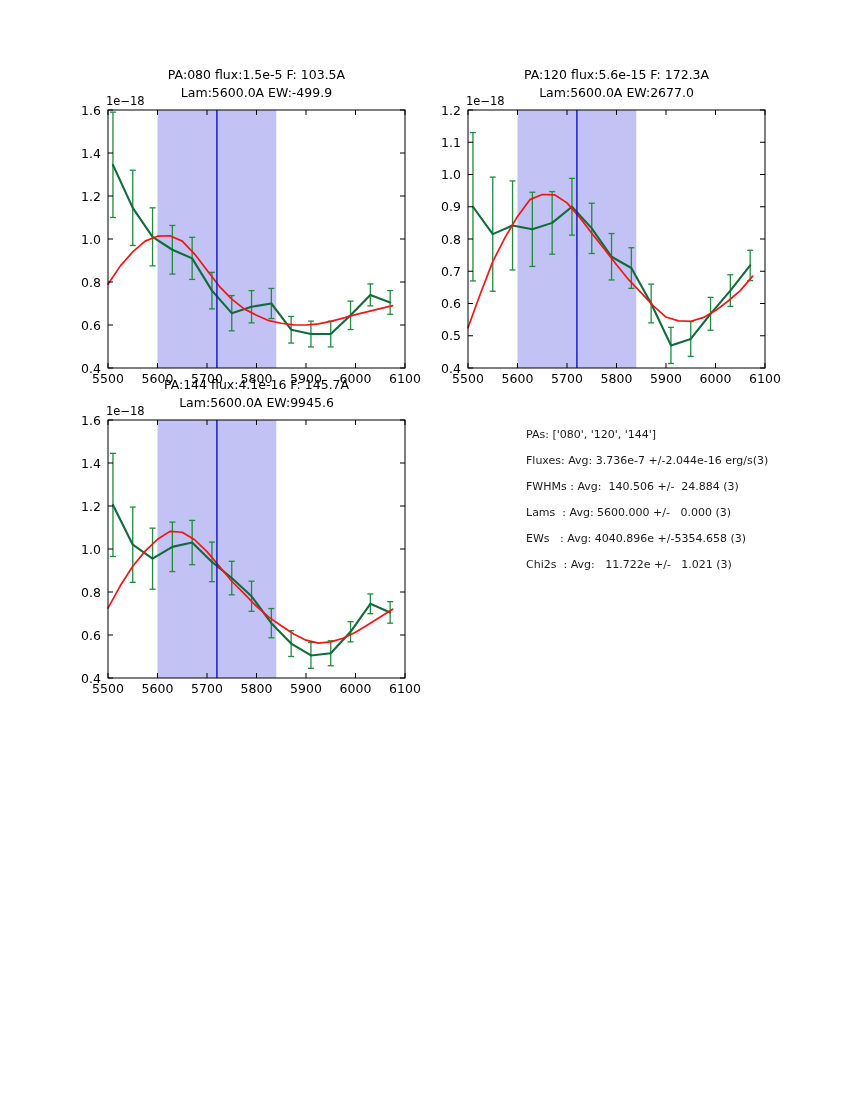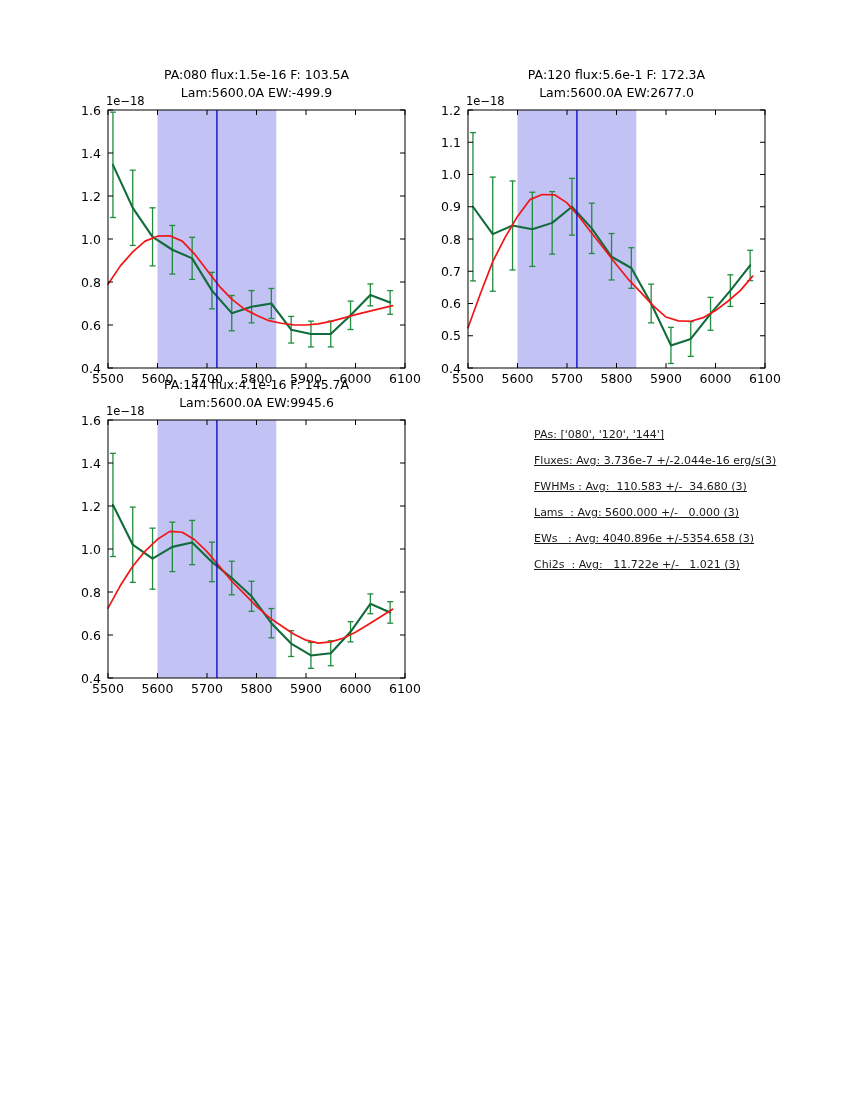--- a/index.html
+++ b/index.html
@@ -2,21 +2,21 @@
 <html><head>
 <meta charset="utf-8">
 <style>
   html,body{margin:0;padding:0;background:#ffffff;}
   #page{position:relative;width:850px;height:1100px;background:#ffffff;overflow:hidden;
         font-family:"DejaVu Sans","Liberation Sans",sans-serif;color:#000;}
   #plots-svg{position:absolute;left:0;top:0;}
   .chart-title{position:absolute;text-align:center;font-size:12.5px;line-height:18px;
                color:#000;white-space:pre-line;}
   #stats-panel{position:absolute;left:526px;top:428px;font-size:11px;color:#1a1a1a;}
-  .stat-line{white-space:pre;margin:0 0 13px 8px;line-height:13px;text-decoration:underline;}
+  .stat-line{white-space:pre;margin:0 0 13px 0;line-height:13px;}
   svg text{font-family:"DejaVu Sans","Liberation Sans",sans-serif;fill:#000;}
 </style>
 </head>
 <body>
 
 <div id="page">
   <svg id="plots-svg" width="850" height="1100">
       <g>
         <rect x="157.5" y="110" width="118.79999999999995" height="258" fill="#c2c2f4"></rect>
         <g stroke="#228b3e" stroke-width="1.3">
@@ -315,28 +315,28 @@
         <text x="101" y="639.5" text-anchor="end" font-size="12.5px">0.6</text>
         <text x="101" y="596.5" text-anchor="end" font-size="12.5px">0.8</text>
         <text x="101" y="553.5" text-anchor="end" font-size="12.5px">1.0</text>
         <text x="101" y="510.5" text-anchor="end" font-size="12.5px">1.2</text>
         <text x="101" y="467.50000000000006" text-anchor="end" font-size="12.5px">1.4</text>
         <text x="101" y="424.5" text-anchor="end" font-size="12.5px">1.6</text>
         <text x="106" y="415" font-size="11.5px">1e−18</text>
       </g>
     </svg>
 
-  <div class="chart-title" style="left:108px;top:66px;width:297px">PA:080 flux:1.5e-16 F: 103.5A
+  <div class="chart-title" style="left:108px;top:66px;width:297px">PA:080 flux:1.5e-5 F: 103.5A
 Lam:5600.0A EW:-499.9</div>
-  <div class="chart-title" style="left:468px;top:66px;width:297px">PA:120 flux:5.6e-1 F: 172.3A
+  <div class="chart-title" style="left:468px;top:66px;width:297px">PA:120 flux:5.6e-15 F: 172.3A
 Lam:5600.0A EW:2677.0</div>
   <div class="chart-title" style="left:108px;top:376px;width:297px">PA:144 flux:4.1e-16 F: 145.7A
 Lam:5600.0A EW:9945.6</div>
 
   <div id="stats-panel">
     <p class="stat-line">PAs: ['080', '120', '144']</p>
     <p class="stat-line">Fluxes: Avg: 3.736e-7 +/-2.044e-16 erg/s(3)</p>
-    <p class="stat-line">FWHMs : Avg:  110.583 +/-  34.680 (3)</p>
+    <p class="stat-line">FWHMs : Avg:  140.506 +/-  24.884 (3)</p>
     <p class="stat-line">Lams  : Avg: 5600.000 +/-   0.000 (3)</p>
     <p class="stat-line">EWs   : Avg: 4040.896e +/-5354.658 (3)</p>
     <p class="stat-line">Chi2s  : Avg:   11.722e +/-   1.021 (3)</p>
   </div>
 </div>
 
 </body></html>

